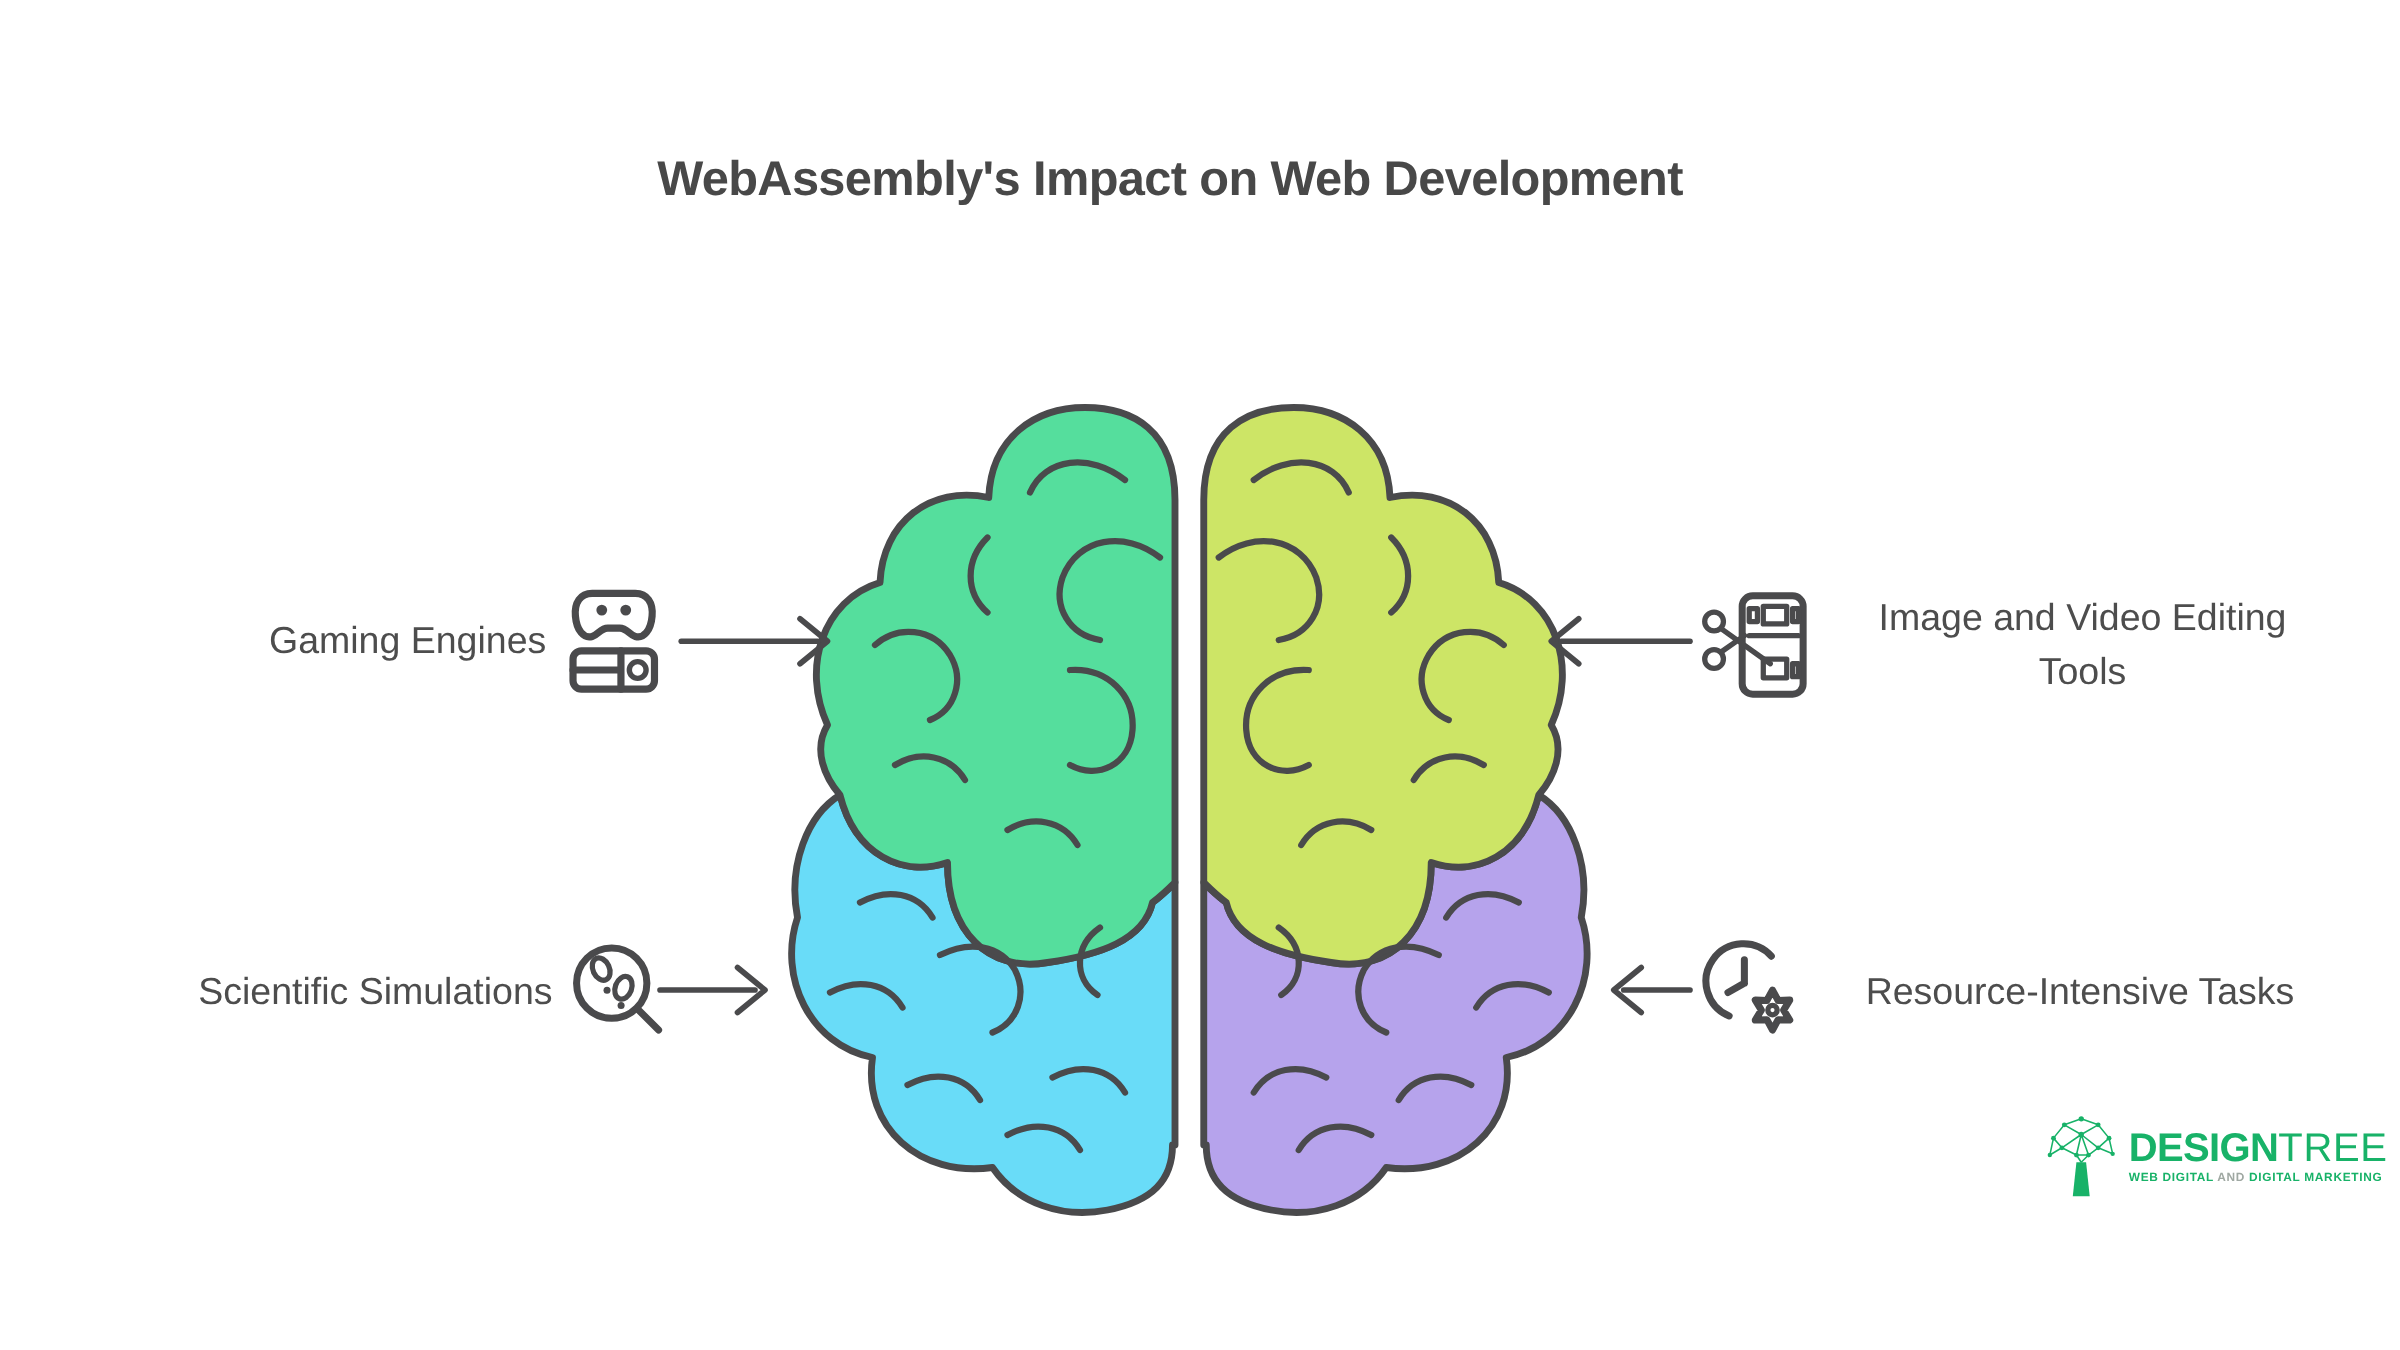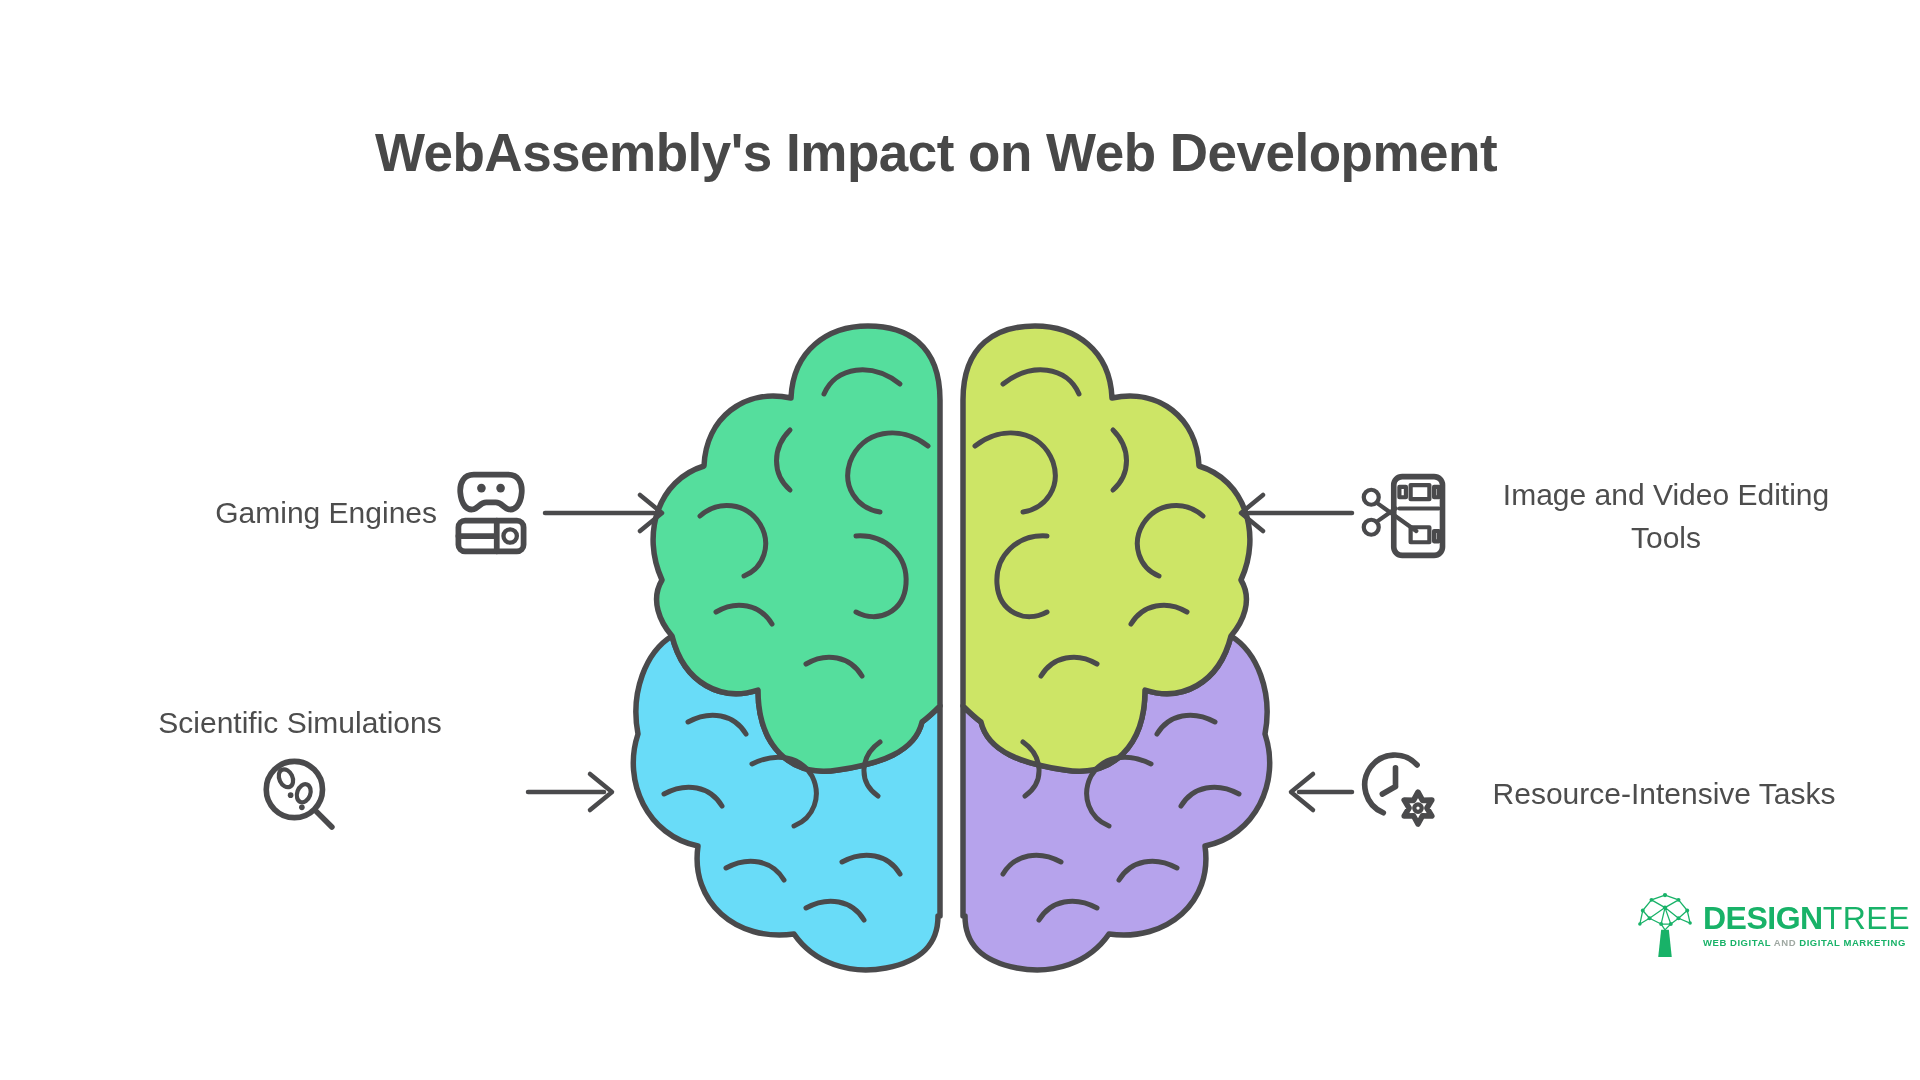--- a/index.html
+++ b/index.html
@@ -1,19 +1,19 @@
 <!DOCTYPE html>
 <html><head>
 <meta charset="utf-8">
 <style>
   html,body{margin:0;padding:0;background:#ffffff;}
   .canvas{position:relative;width:1920px;height:1080px;background:#ffffff;overflow:hidden;
           font-family:"Liberation Sans", sans-serif;color:#4d4d4d;}
   .title{position:absolute;top:122px;left:0;width:1872px;text-align:center;
-         font-size:53px;font-weight:700;color:#484848;letter-spacing:-0.5px;}
+         font-size:39px;font-weight:700;color:#484848;letter-spacing:-0.5px;}
   .brain-svg{position:absolute;left:0;top:0;}
 
   
   .lobe-bottom{fill:var(--bottom);stroke:#4a4a4c;stroke-width:5.5;stroke-linejoin:round;}
   .lobe-top{fill:var(--top);stroke:#4a4a4c;stroke-width:5.5;stroke-linejoin:round;}
   .gyri path{fill:none;stroke:#4a4a4c;stroke-width:5;stroke-linecap:round;}
   .arrow{fill:none;stroke:#4a4a4c;stroke-width:4.5;stroke-linecap:round;stroke-linejoin:round;}
 
   .label-row{position:absolute;display:flex;align-items:center;}
   .label-row .txt{font-size:30px;color:#4d4d4d;line-height:1.45;}
@@ -117,21 +117,21 @@
         <path class="st" d="M 30 8 H 66 C 76 8 81 16 80 27 C 79 39 73 46 66 44 C 61 42.5 59 37 53 37 H 43 C 37 37 35 42.5 30 44 C 23 46 17 39 16 27 C 15 16 20 8 30 8 Z"></path>
         <circle class="dot" cx="38" cy="22" r="4.5"></circle>
         <circle class="dot" cx="58" cy="22" r="4.5"></circle>
         <rect class="st" x="14" y="56" width="68" height="32" rx="7"></rect>
         <path class="st" d="M 54 56 V 88 M 14 72 H 54"></path>
         <circle class="st-thin" cx="68" cy="72" r="7"></circle>
       </svg>
     </span>
   </div>
 
-  <div class="label-row row-left" style="left:60px;top:746px;width:480px;height:96px;flex-direction:column;">
+  <div class="label-row row-left" style="left:60px;top:746px;width:480px;height:96px;">
     <span class="txt">Scientific Simulations</span>
     <span class="ico">
       <svg width="90" height="90" viewBox="0 0 96 96">
         <circle class="st" cx="42" cy="40" r="30"></circle>
         <path class="st" d="M 64 62 L 82 80"></path>
         <ellipse class="st-thin" cx="33" cy="28" rx="7" ry="10" transform="rotate(-25 33 28)"></ellipse>
         <ellipse class="st-thin" cx="52" cy="44" rx="7" ry="10" transform="rotate(20 52 44)"></ellipse>
         <circle class="dot" cx="38" cy="46" r="3"></circle>
         <circle class="dot" cx="50" cy="59" r="3"></circle>
       </svg>

